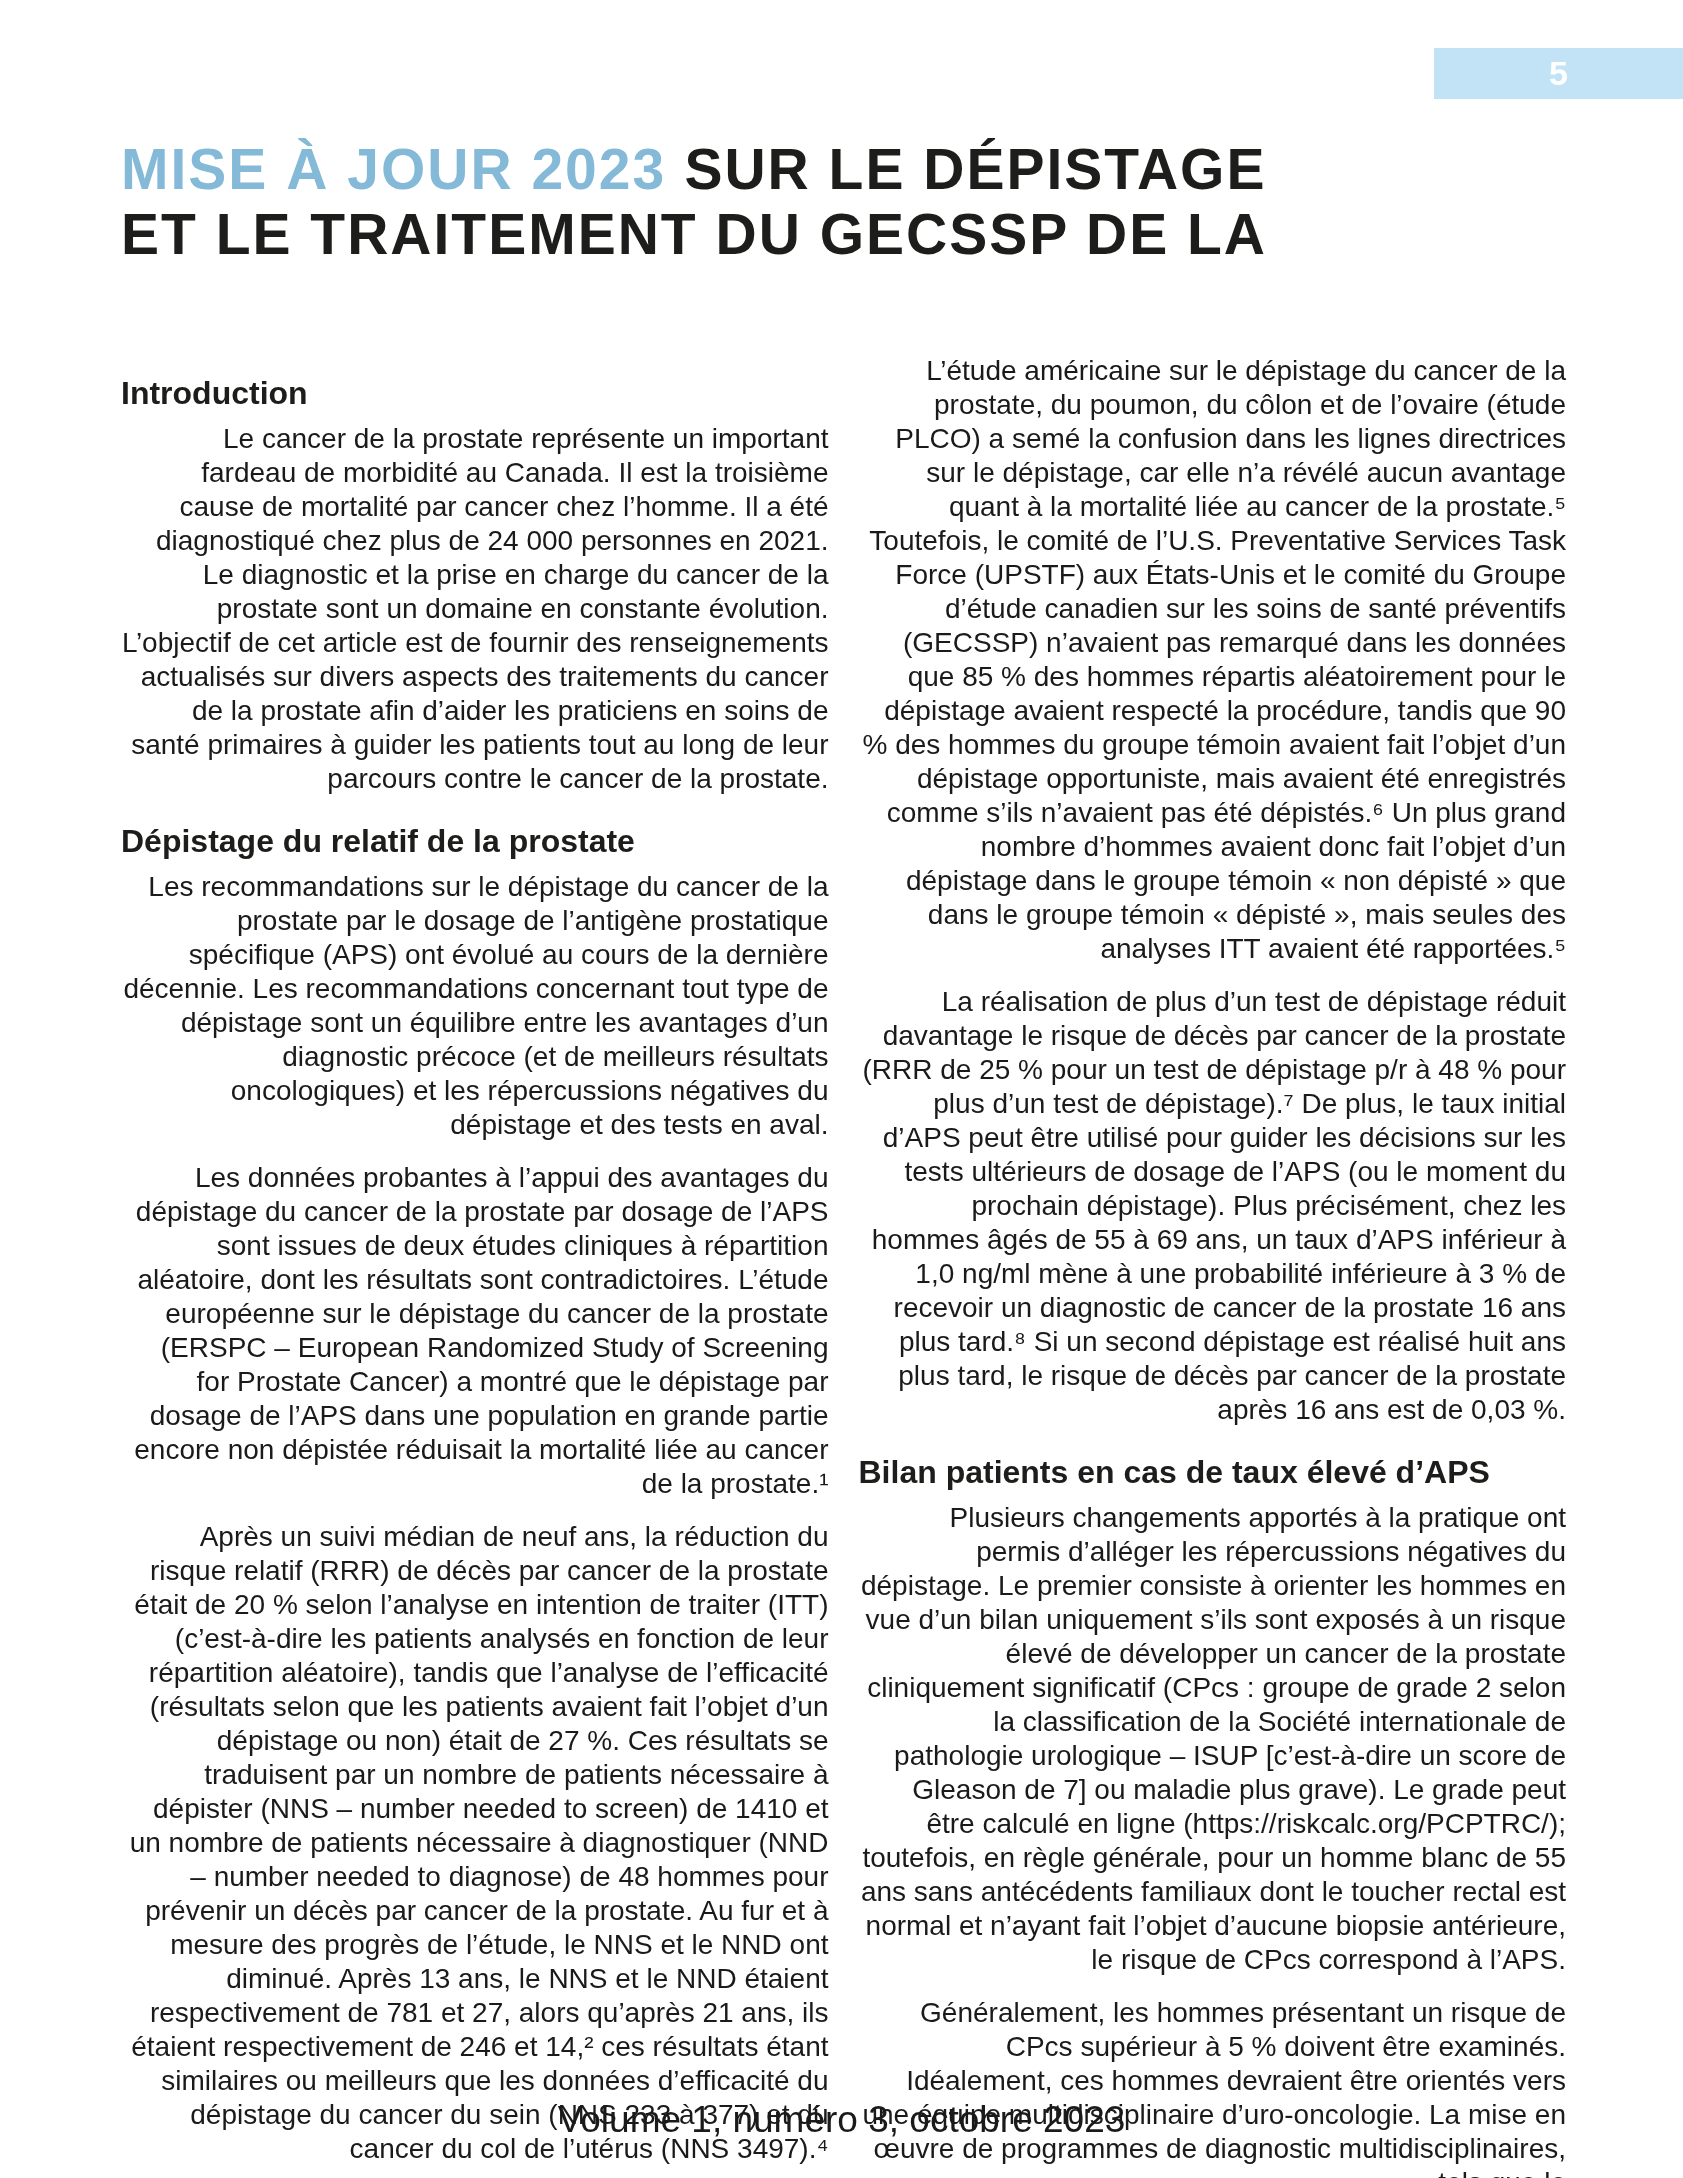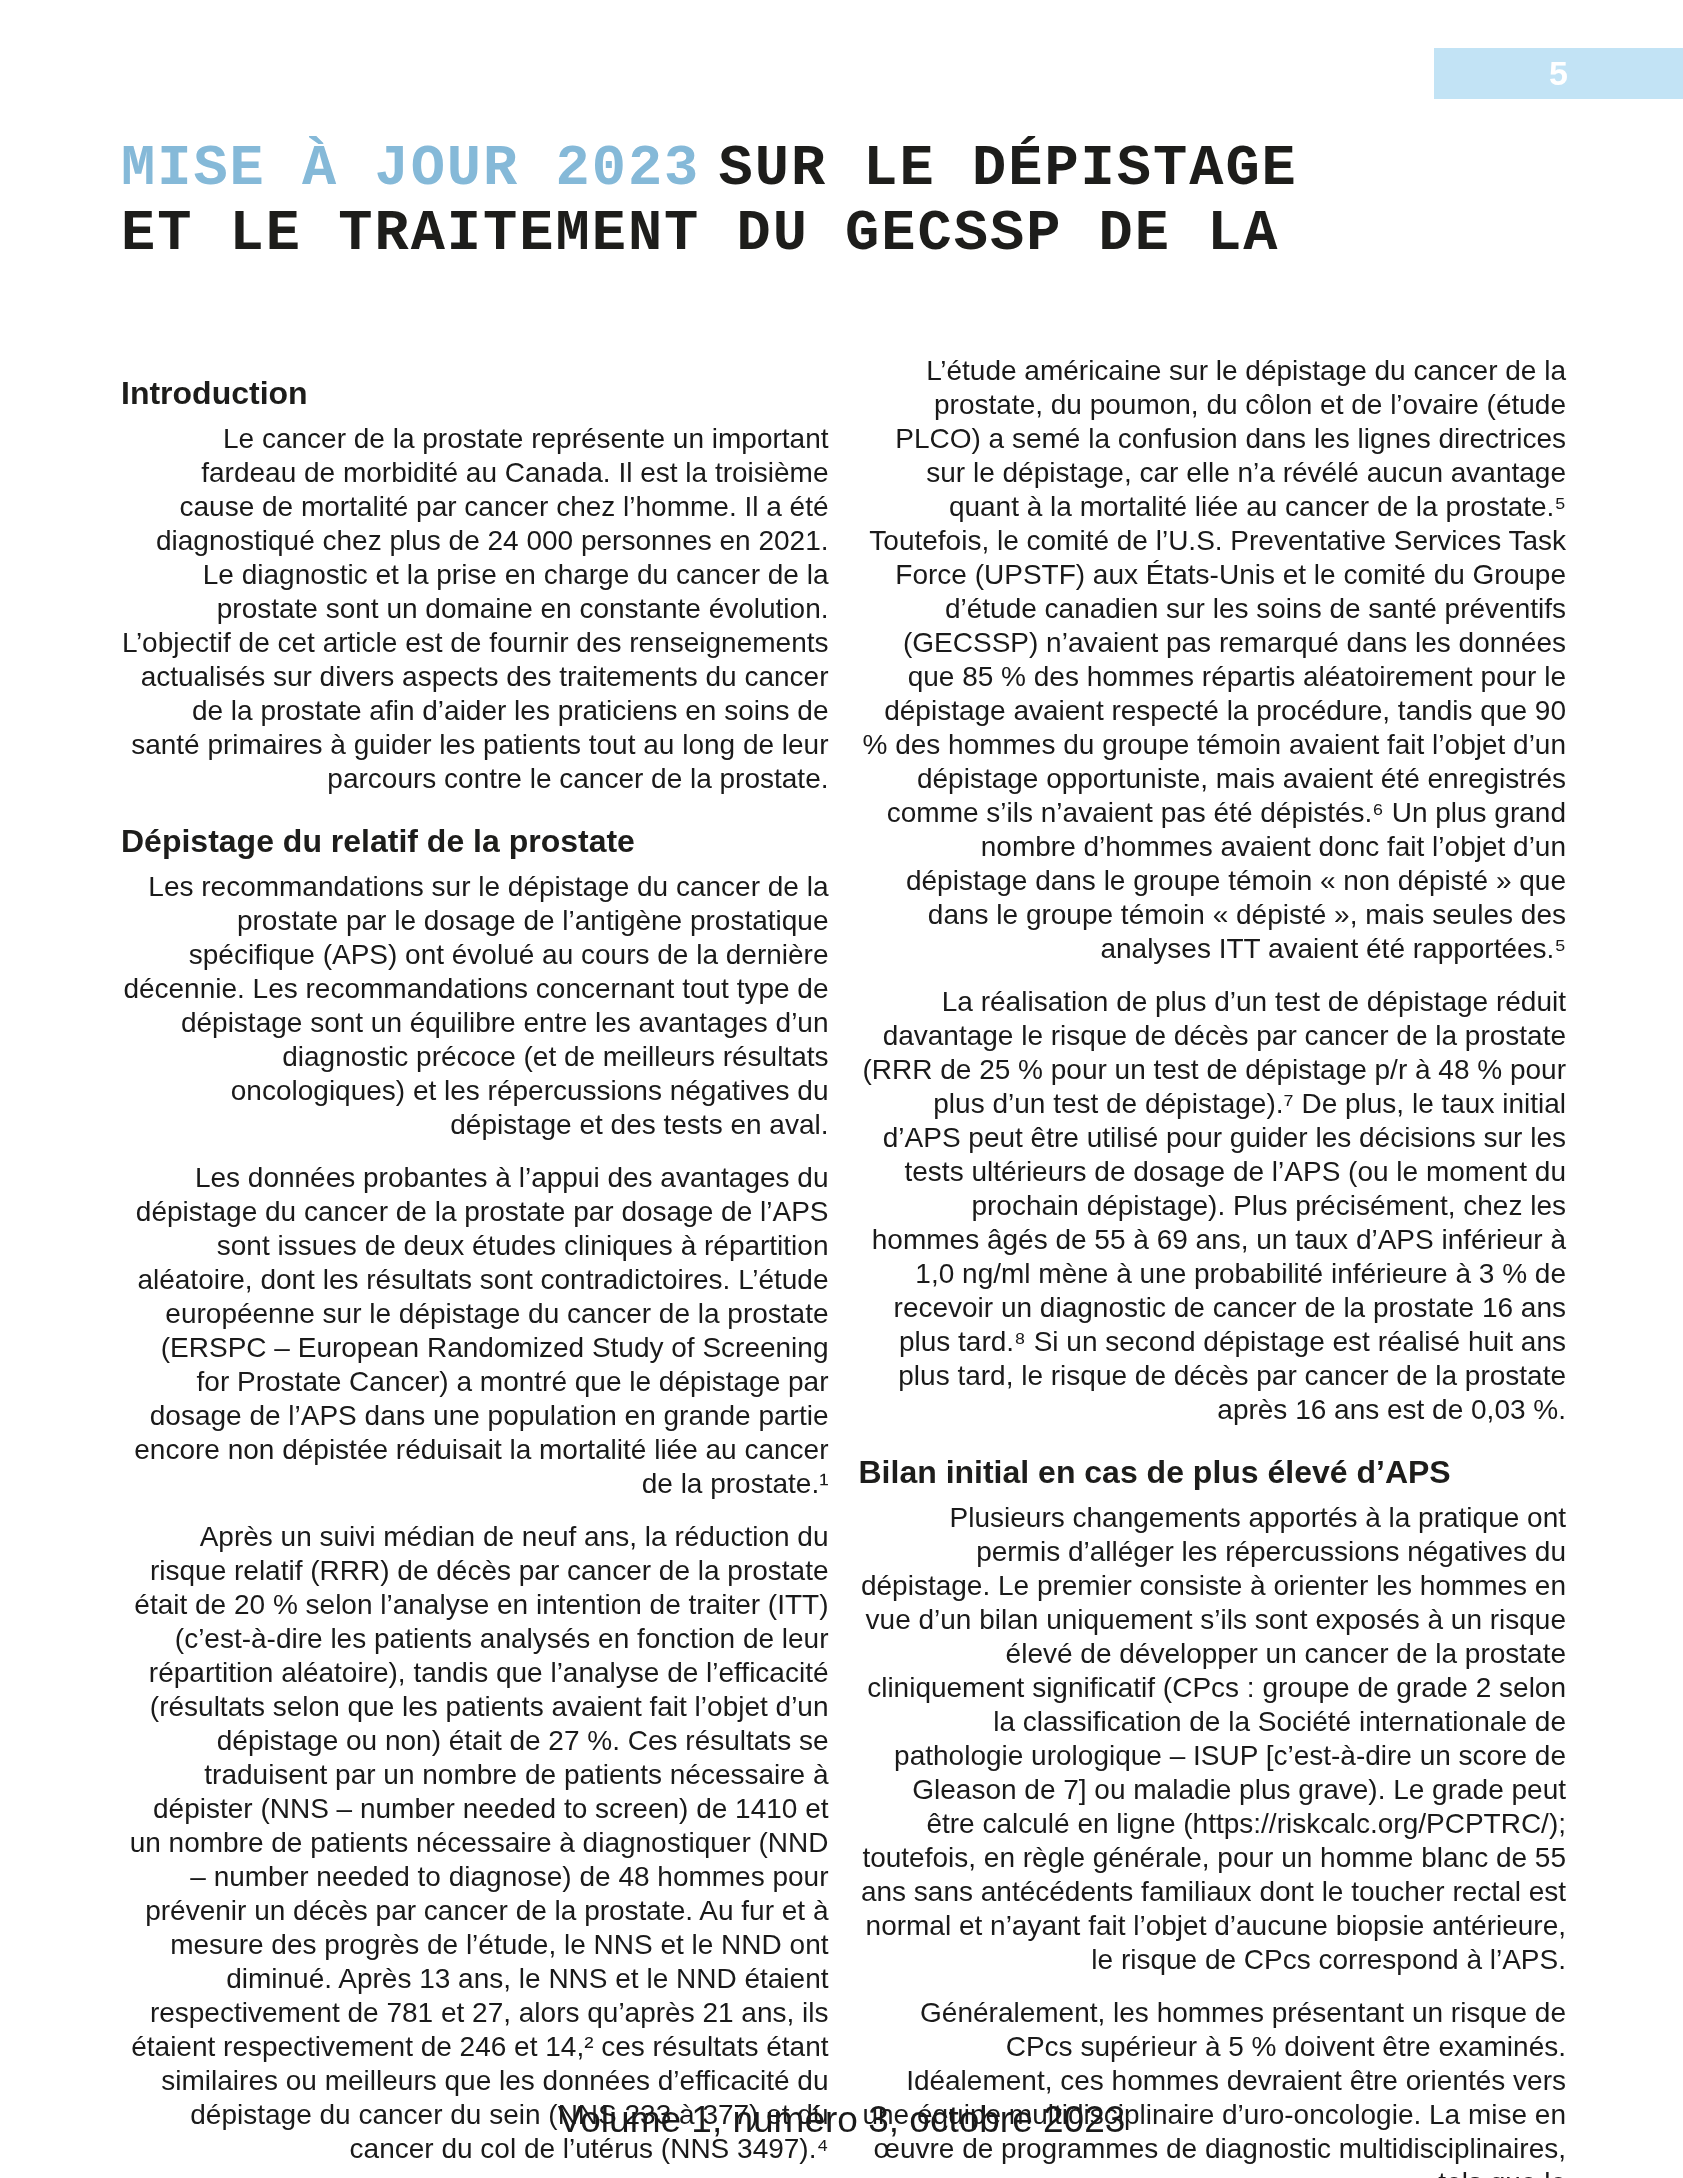--- a/index.html
+++ b/index.html
@@ -37,21 +37,21 @@
     left:121px;
     top:137px;
     width:1465px;
     margin:0;
     font-size:57px;
     line-height:65px;
     font-weight:bold;
     letter-spacing:2px;
     color:var(--ink);
   }
-  .title-line{white-space:nowrap;font-family:Liberation Mono, monospace;}
+  .title-line{white-space:nowrap;}
   .title .blue{color:var(--accent);}
   .title .after-blue{margin-left:0.32em;}
   .columns{
     position:absolute;
     left:121px;
     top:354px;
     width:1445px;
     display:flex;
     gap:30px;
   }
@@ -99,21 +99,21 @@
         <h2 class="section-heading">Introduction</h2>
         <p class="body-paragraph">Le cancer de la prostate représente un important fardeau de morbidité au Canada.  Il est la troisième cause de mortalité par cancer chez l’homme. Il a été diagnostiqué chez plus de 24 000 personnes en 2021. Le diagnostic et la prise en charge du cancer de la prostate sont un domaine en constante évolution. L’objectif de cet article est de fournir des renseignements actualisés sur divers aspects des traitements du cancer de la prostate afin d’aider les praticiens en soins de santé primaires à guider les patients tout au long de leur parcours contre le cancer de la prostate.</p>
         <h2 class="section-heading">Dépistage du relatif de la prostate</h2>
         <p class="body-paragraph">Les recommandations sur le dépistage du cancer de la prostate par le dosage de l’antigène prostatique spécifique (APS) ont évolué au cours de la dernière décennie. Les recommandations concernant tout type de dépistage sont un équilibre entre les avantages d’un diagnostic précoce (et de meilleurs résultats oncologiques) et les répercussions négatives du dépistage et des tests en aval.</p>
         <p class="body-paragraph">Les données probantes à l’appui des avantages du dépistage du cancer de la prostate par dosage de l’APS sont issues de deux études cliniques à répartition aléatoire, dont les résultats sont contradictoires. L’étude européenne sur le dépistage du cancer de la prostate (ERSPC – European Randomized Study of Screening for Prostate Cancer) a montré que le dépistage par dosage de l’APS dans une population en grande partie encore non dépistée réduisait la mortalité liée au cancer de la prostate.¹</p>
         <p class="body-paragraph">Après un suivi médian de neuf ans, la réduction du risque relatif (RRR) de décès par cancer de la prostate était de 20 % selon l’analyse en intention de traiter (ITT) (c’est-à-dire les patients analysés en fonction de leur répartition aléatoire), tandis que l’analyse de l’efficacité (résultats selon que les patients avaient fait l’objet d’un dépistage ou non) était de 27 %. Ces résultats se traduisent par un nombre de patients nécessaire à dépister (NNS – number needed to screen) de 1410 et un nombre de patients nécessaire à diagnostiquer (NND – number needed to diagnose) de 48 hommes pour prévenir un décès par cancer de la prostate.  Au fur et à mesure des progrès de l’étude, le NNS et le NND ont diminué.  Après 13 ans, le NNS et le NND étaient respectivement de 781 et 27, alors qu’après 21 ans, ils étaient respectivement de 246 et 14,² ces résultats étant similaires ou meilleurs que les données d’efficacité du dépistage du cancer du sein (NNS 233 à 377) et du cancer du col de l’utérus (NNS 3497).⁴</p>
       </div>
     <div class="col">
         <p class="body-paragraph">L’étude américaine sur le dépistage du cancer de la prostate, du poumon, du côlon et de l’ovaire (étude PLCO) a semé la confusion dans les lignes directrices sur le dépistage, car elle n’a révélé aucun avantage quant à la mortalité liée au cancer de la prostate.⁵ Toutefois, le comité de l’U.S. Preventative Services Task Force (UPSTF) aux États-Unis et le comité du Groupe d’étude canadien sur les soins de santé préventifs (GECSSP) n’avaient pas remarqué dans les données que 85 % des hommes répartis aléatoirement pour le dépistage avaient respecté la procédure, tandis que 90 % des hommes du groupe témoin avaient fait l’objet d’un dépistage opportuniste, mais avaient été enregistrés comme s’ils n’avaient pas été dépistés.⁶ Un plus grand nombre d’hommes avaient donc fait l’objet d’un dépistage dans le groupe témoin « non dépisté » que dans le groupe témoin « dépisté », mais seules des analyses ITT avaient été rapportées.⁵</p>
         <p class="body-paragraph">La réalisation de plus d’un test de dépistage réduit davantage le risque de décès par cancer de la prostate (RRR de 25 % pour un test de dépistage p/r à 48 % pour plus d’un test de dépistage).⁷ De plus, le taux initial d’APS peut être utilisé pour guider les décisions sur les tests ultérieurs de dosage de l’APS (ou le moment du prochain dépistage). Plus précisément, chez les hommes âgés de 55 à 69 ans, un taux d’APS inférieur à 1,0 ng/ml mène à une probabilité inférieure à 3 % de recevoir un diagnostic de cancer de la prostate 16 ans plus tard.⁸ Si un second dépistage est réalisé huit ans plus tard, le risque de décès par cancer de la prostate après 16 ans est de 0,03 %.</p>
-        <h2 class="section-heading">Bilan initial en cas de plus élevé d’APS</h2>
+        <h2 class="section-heading">Bilan patients en cas de taux élevé d’APS</h2>
         <p class="body-paragraph">Plusieurs changements apportés à la pratique ont permis d’alléger les répercussions négatives du dépistage.  Le premier consiste à orienter les hommes en vue d’un bilan uniquement s’ils sont exposés à un risque élevé de développer un cancer de la prostate cliniquement significatif (CPcs : groupe de grade 2 selon la classification de la Société internationale de pathologie urologique – ISUP [c’est-à-dire un score de Gleason de 7] ou maladie plus grave).  Le grade peut être calculé en ligne (https://riskcalc.org/PCPTRC/); toutefois, en règle générale, pour un homme blanc de 55 ans sans antécédents familiaux dont le toucher rectal est normal et n’ayant fait l’objet d’aucune biopsie antérieure, le risque de CPcs correspond à l’APS.</p>
         <p class="body-paragraph">Généralement, les hommes présentant un risque de CPcs supérieur à 5 % doivent être examinés. Idéalement, ces hommes devraient être orientés vers une équipe multidisciplinaire d’uro-oncologie. La mise en œuvre de programmes de diagnostic multidisciplinaires, tels que le</p>
       </div>
   </div>
 
   <div class="footer">Volume 1, numéro 3, octobre 2023</div>
 
 </div>
 
 

